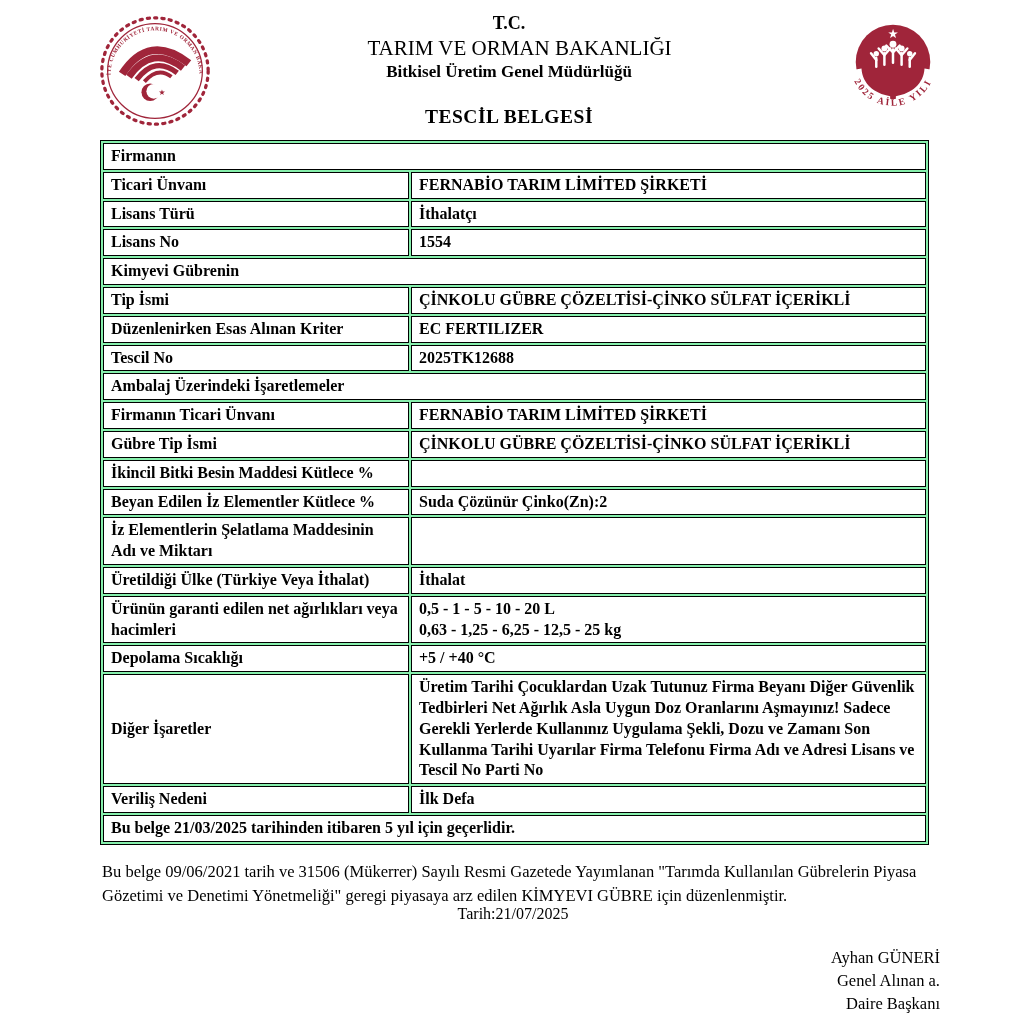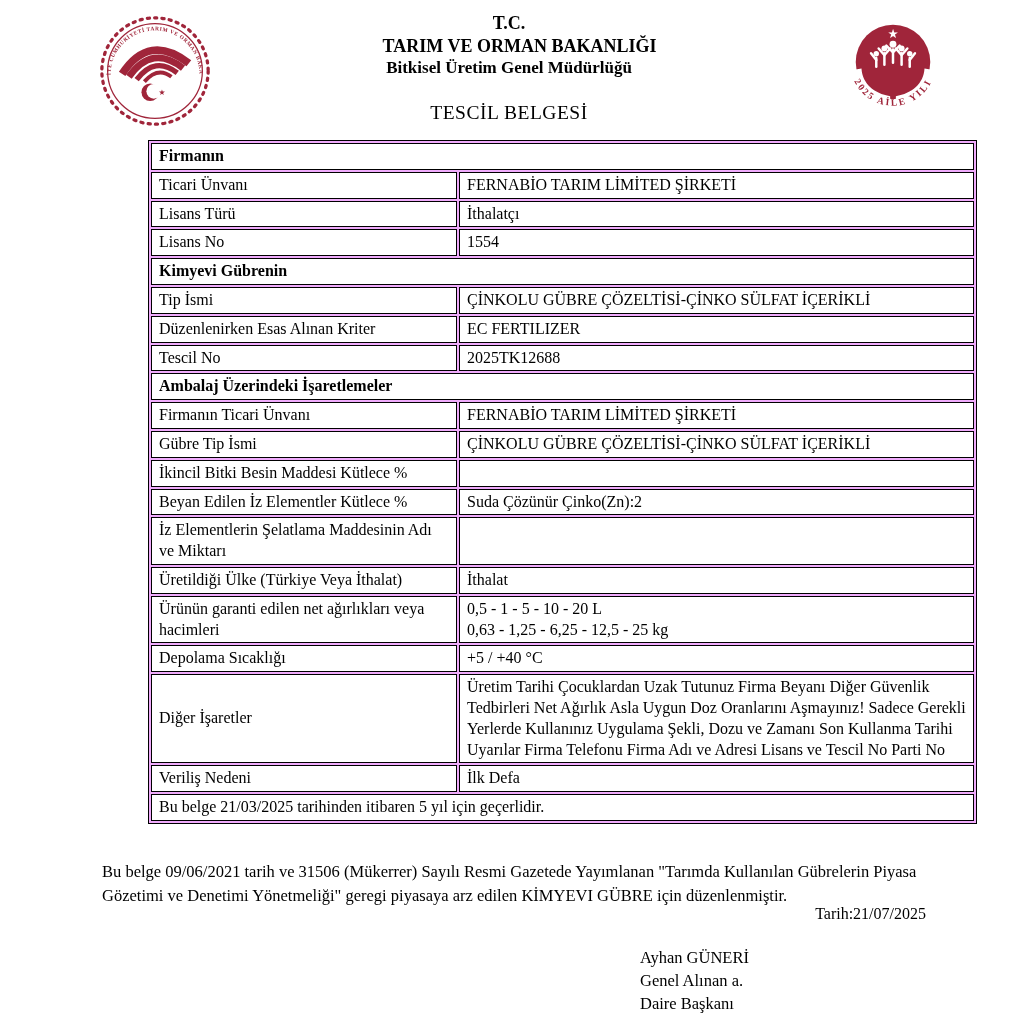--- a/index.html
+++ b/index.html
@@ -2,42 +2,42 @@
 <html lang="tr"><head>
 <meta charset="utf-8">
 <style>
   html,body{margin:0;padding:0;background:#ffffff;}
   body{width:1018px;height:1024px;font-family:"Liberation Serif","DejaVu Serif",serif;color:#000;}
   .page{position:relative;width:1018px;height:1024px;background:#fff;overflow:hidden;}
 
   
   .header-text{position:absolute;top:12px;left:0;width:100%;text-align:center;}
   .h-tc{font-size:18px;font-weight:bold;line-height:1.25;}
-  .h-ministry{font-size:18px;font-weight:bold;line-height:1.25;padding-left:21px;}
+  .h-ministry{font-size:21px;font-weight:normal;line-height:1.25;padding-left:21px;}
   .h-dept{font-size:17px;font-weight:bold;line-height:1.25;}
-  .doc-title{font-size:19.5px;font-weight:normal;margin-top:24px;letter-spacing:.5px;}
+  .doc-title{font-size:19.5px;font-weight:bold;margin-top:24px;letter-spacing:.5px;}
 
   .logo{color:#A0253A;}
   .logo-left{position:absolute;left:97px;top:13px;width:116px;height:116px;}
   .logo-right{position:absolute;left:845px;top:17px;width:96px;height:107px;}
 
   
   table.cert{position:absolute;top:140px;left:100px;width:829px;
     border-collapse:separate;border-spacing:2px;border:1px solid #000;
-    background:#f0abfc;margin-left:48px;}
+    background:#86efac;}
   table.cert td{border:1px solid #000;padding:2px 7px;font-size:16px;
-    line-height:1.3;vertical-align:middle;background:#fff;}
+    line-height:1.3;vertical-align:middle;background:#fff;font-weight:bold;}
   table.cert td.label{width:290px;}
   table.cert td.section{font-weight:bold;}
   table.cert td.value{white-space:pre-line;}
 
   
   .reg-note{position:absolute;top:860px;left:102px;width:828px;font-size:16.5px;line-height:1.45;}
-  .date-line{position:absolute;top:905px;left:100px;width:826px;text-align:right;font-size:16px;}
-  .signature{position:absolute;top:946px;left:640px;width:300px;text-align:left;
+  .date-line{position:absolute;top:905px;left:100px;width:826px;text-align:center;font-size:16px;}
+  .signature{position:absolute;top:946px;left:640px;width:300px;text-align:right;
     font-size:16.5px;line-height:1.4;}
 </style>
 </head>
 <body>
 
 <div class="page">
 
   <div class="logo logo-left">
     <svg viewBox="0 0 120 120" width="116" height="116">
       <defs>

